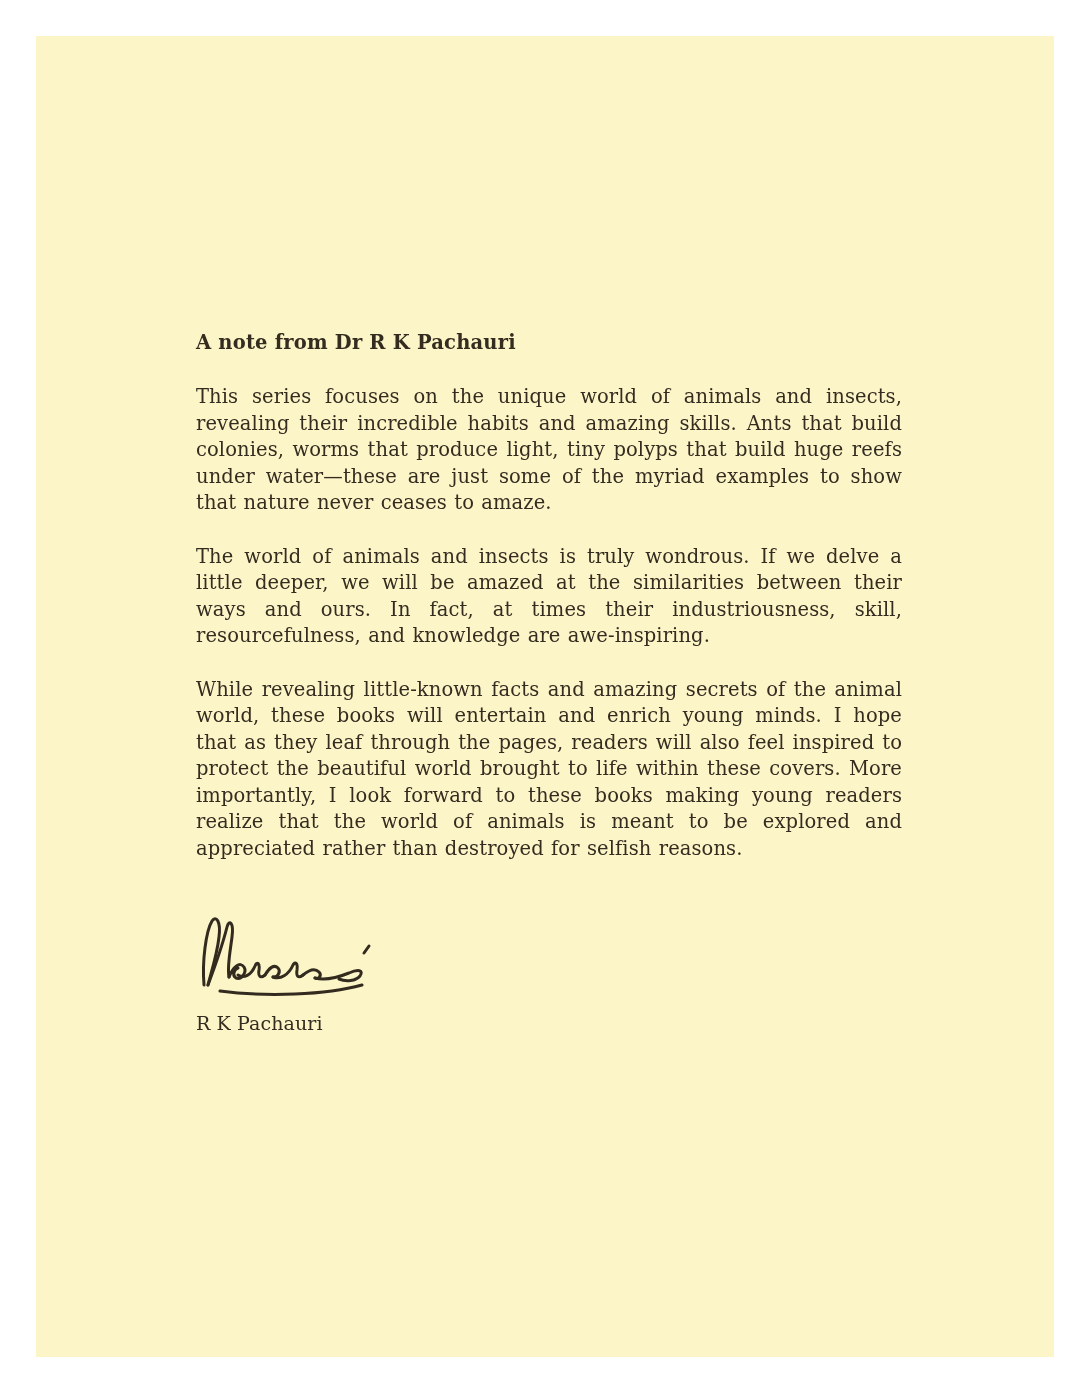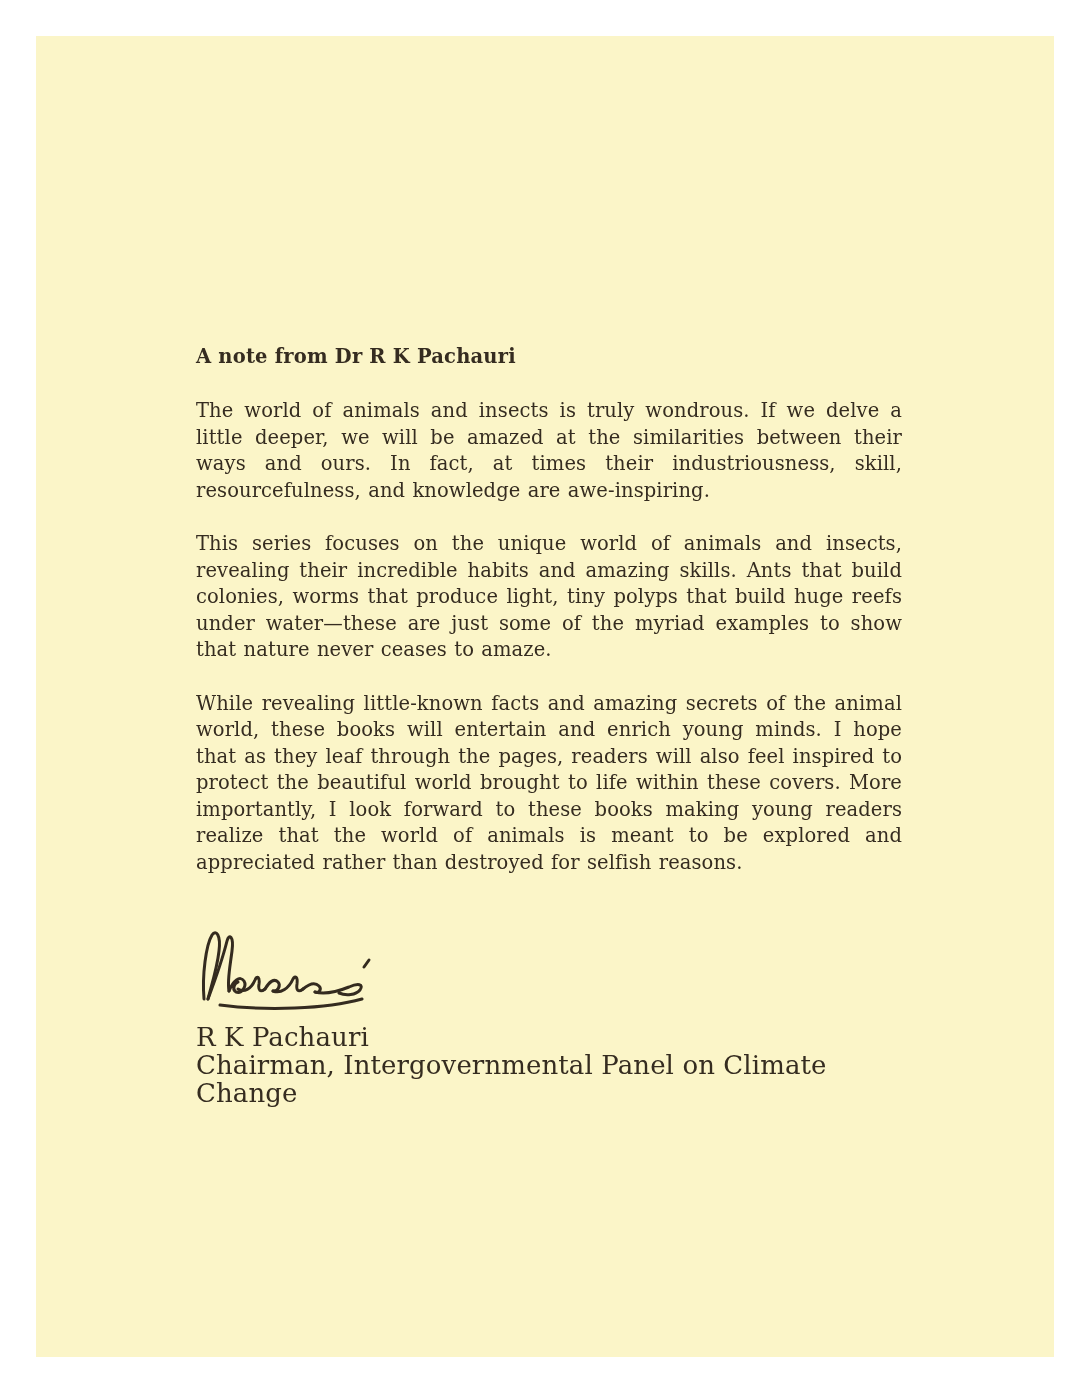--- a/index.html
+++ b/index.html
@@ -17,21 +17,21 @@
     position: absolute;
     left: 36px;
     top: 36px;
     width: 1018px;
     height: 1321px;
     background: #fbf5c8;
   }
   .content {
     position: absolute;
     left: 160px;
-    top: 308px;
+    top: 294px;
     width: 706px;
     color: #352c20;
   }
   .heading {
     font-weight: bold;
     font-size: 19.5px;
     line-height: 26px;
     margin: 0 0 28px 0;
     letter-spacing: 0.2px;
   }
@@ -43,52 +43,51 @@
     letter-spacing: 0.1px;
     word-spacing: 1px;
   }
   .signature {
     margin-top: 26px;
     margin-bottom: 6px;
     width: 210px;
     height: 84px;
   }
   .sig-line {
-    font-size: 26px;
+    font-size: 19px;
     line-height: 28px;
     margin: 0;
     letter-spacing: 0.1px;
   }
 </style>
 </head>
 <body>
 
 <div class="sheet">
   <div class="content">
 
     <p class="heading">A note from Dr R K Pachauri</p>
 
+    <p class="para">This series focuses on the unique world of animals and insects, revealing their incredible habits and amazing skills. Ants that build colonies, worms that produce light, tiny polyps that build huge reefs under water—these are just some of the myriad examples to show that nature never ceases to amaze.</p>
+
     <p class="para">The world of animals and insects is truly wondrous. If we delve a little deeper, we will be amazed at the similarities between their ways and ours. In fact, at times their industriousness, skill, resourcefulness, and knowledge are awe-inspiring.</p>
-
-    <p class="para">This series focuses on the unique world of animals and insects, revealing their incredible habits and amazing skills. Ants that build colonies, worms that produce light, tiny polyps that build huge reefs under water—these are just some of the myriad examples to show that nature never ceases to amaze.</p>
 
     <p class="para">While revealing little-known facts and amazing secrets of the animal world, these books will entertain and enrich young minds.  I hope that as they leaf through the pages, readers will also feel inspired to protect the beautiful world brought to life within these covers. More importantly, I look forward to these books making young readers realize that the world of animals is meant to be explored and appreciated rather than destroyed for selfish reasons.</p>
 
     <svg class="signature" viewBox="0 0 210 84" fill="none" stroke="#342b1f" stroke-width="3" stroke-linecap="round" stroke-linejoin="round">
       <path d="M8 70 C6 46 10 16 16 6 C20 0 25 6 23 22 C21 40 15 58 12 70"></path>
       <path d="M12 70 C18 54 27 28 31 12 C33 4 38 7 36 22 C34 38 31 52 33 62"></path>
       <path d="M33 62 C37 52 44 46 48 52 C51 57 46 65 40 63 C36 61 38 54 42 53"></path>
       <path d="M42 60 C48 64 55 60 59 51 C61 46 64 48 63 55 C62 61 64 64 69 60"></path>
       <path d="M69 60 C73 53 78 49 82 53 C85 56 82 63 77 62"></path>
       <path d="M77 62 C85 65 93 59 97 50 C99 46 102 48 101 55 C100 61 102 64 107 60"></path>
       <path d="M107 60 C113 55 119 53 123 57 C126 60 123 65 119 63"></path>
       <path d="M119 63 C130 66 143 62 153 58 C162 54 168 55 164 61 C160 66 150 67 143 64"></path>
       <path d="M168 38 L173 31"></path>
       <path d="M24 76 C70 82 130 80 166 70"></path>
     </svg>
 
     <p class="sig-line">R K Pachauri</p>
 
 
-    <p class="sig-line">Chairman, Intergovernmental Panel on Climate Change</p>
 
   </div>
 </div>
 
 </body></html>

